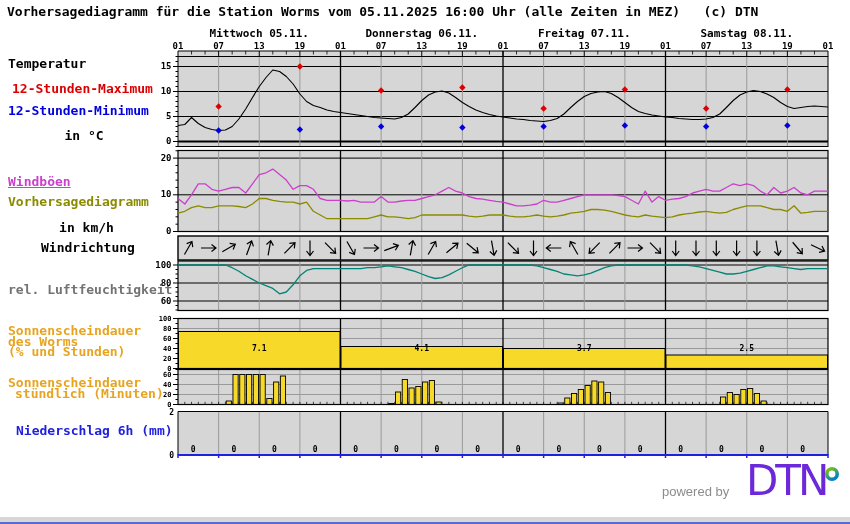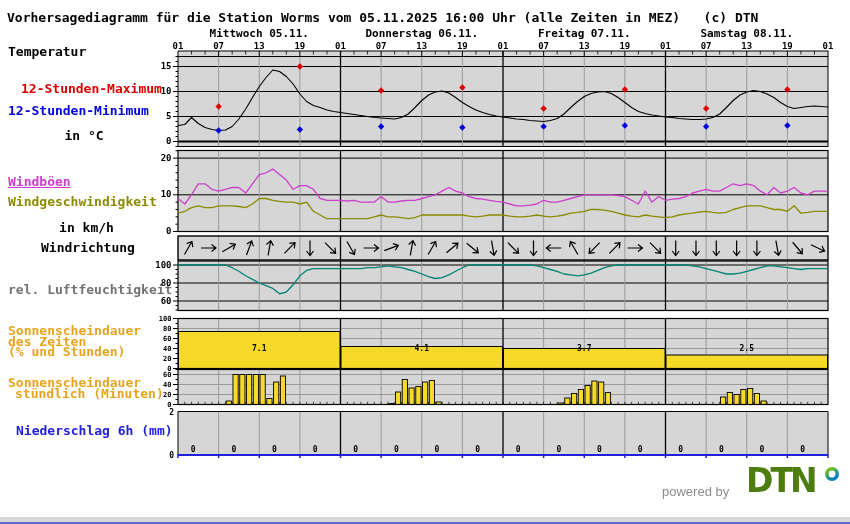--- a/index.html
+++ b/index.html
@@ -8,49 +8,49 @@
   .lab{position:absolute;font:bold 13px "DejaVu Sans Mono",monospace;white-space:pre;line-height:11px;}
   .c-blk{color:#000;}
   .c-red{color:#dd0000;}
   .c-blu{color:#0000dd;}
   .c-mag{color:#cc3fcc;text-decoration:underline;}
   .c-olv{color:#8b8b00;}
   .c-teal{color:#737373;}
   .c-org{color:#e8a41f;}
   .c-pblu{color:#2020dd;padding-left:8px;}
   .ralign{text-align:center;}
-  #title{position:absolute;top:10px;left:7px;font:bold 13px "DejaVu Sans Mono",monospace;color:#000;white-space:pre;}
+  #title{position:absolute;top:4px;left:7px;font:bold 13px "DejaVu Sans Mono",monospace;color:#000;white-space:pre;}
   #chart{position:absolute;top:0;left:0;}
   #powered{position:absolute;top:484px;left:662px;font:13px "Liberation Sans",sans-serif;color:#8c8c8c;}
-  #dtn{position:absolute;top:460px;left:746px;font-family:"DejaVu Sans",sans-serif;font-weight:bold;
-       font-size:33px;letter-spacing:-3px;color:#4d7c0f;line-height:42px;}
+  #dtn{position:absolute;top:460px;left:746px;font-family:"DejaVu Sans",sans-serif;font-weight:normal;
+       font-size:42px;letter-spacing:-3px;color:#6d28d9;line-height:42px;}
   #dtndot{position:absolute;top:466px;left:824px;}
   #strip{position:absolute;left:0;top:517px;width:850px;height:5px;background:#d7d7d7;}
   #bline{position:absolute;left:0;top:522px;width:850px;height:2px;background:#5a6bd8;}
 </style>
 </head>
 <body>
 
 <div id="page">
   <div id="title">Vorhersagediagramm für die Station Worms vom 05.11.2025 16:00 Uhr (alle Zeiten in MEZ)   (c) DTN</div>
 
-  <div class="lab c-blk" style="top:46px;left:8px;">Temperatur</div>
-  <div class="lab c-red" style="top:83px;left:21px;">12-Stunden-Maximum</div>
+  <div class="lab c-blk" style="top:58px;left:8px;">Temperatur</div>
+  <div class="lab c-red" style="top:83px;left:12px;">12-Stunden-Maximum</div>
   <div class="lab c-blu" style="top:105px;left:8px;">12-Stunden-Minimum</div>
   <div class="lab c-blk ralign" style="top:130px;left:8px;width:152px;">in °C</div>
 
   <div class="lab c-mag" style="top:176px;left:8px;">Windböen</div>
-  <div class="lab c-olv" style="top:196px;left:8px;">Windgeschwindigkeit</div>
+  <div class="lab c-olv" style="top:196px;left:8px;">Vorhersagediagramm</div>
   <div class="lab c-blk ralign" style="top:222px;left:8px;width:157px;">in km/h</div>
 
   <div class="lab c-blk" style="top:242px;left:8px;margin-left:33px;">Windrichtung</div>
   <div class="lab c-teal" style="top:284px;left:8px;">rel. Luftfeuchtigkeit</div>
 
   <div class="lab c-org" style="top:325px;left:8px;">Sonnenscheindauer</div>
-  <div class="lab c-org" style="top:335.5px;left:8px;">des Zeiten</div>
+  <div class="lab c-org" style="top:335.5px;left:8px;">des Worms</div>
   <div class="lab c-org" style="top:346px;left:8px;">(% und Stunden)</div>
 
   <div class="lab c-org" style="top:377px;left:8px;">Sonnenscheindauer</div>
   <div class="lab c-org" style="top:387.5px;left:8px;margin-left:7px;">stündlich (Minuten)</div>
 
   <div class="lab c-pblu" style="top:425px;left:8px;">Niederschlag 6h (mm)</div>
 
   <svg id="chart" width="850" height="524">
       <g>
         <text x="259.25" y="37" fill="#000" font-size="11" text-anchor="middle" font-family="DejaVu Sans Mono,monospace" font-weight="bold">Mittwoch 05.11.</text>

